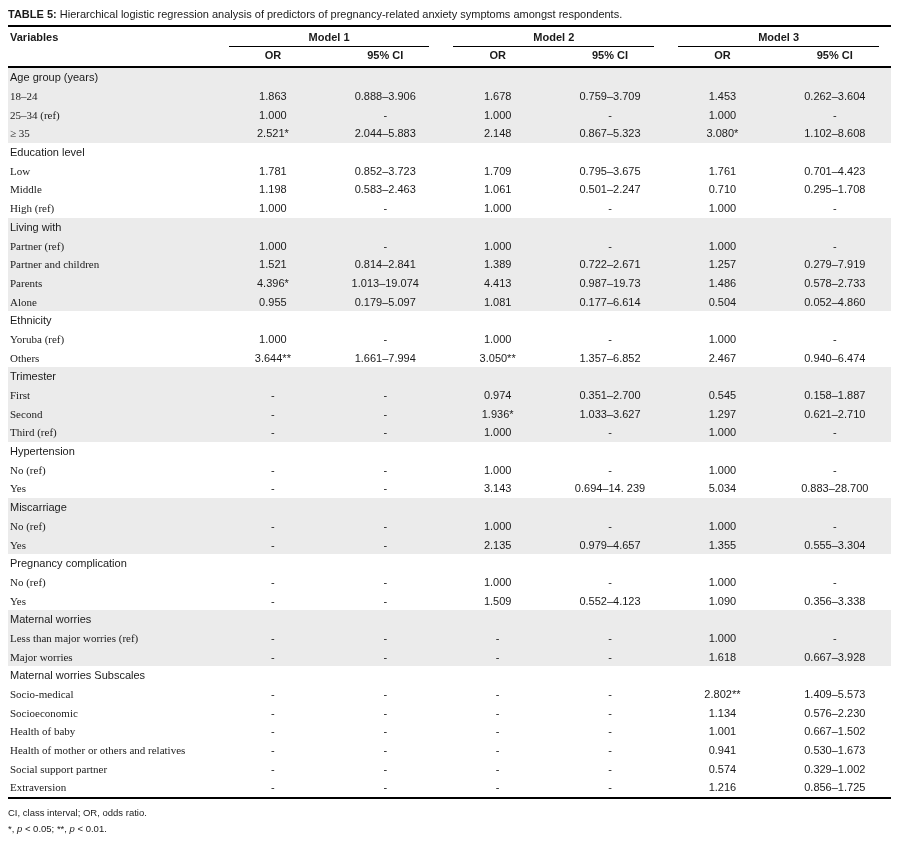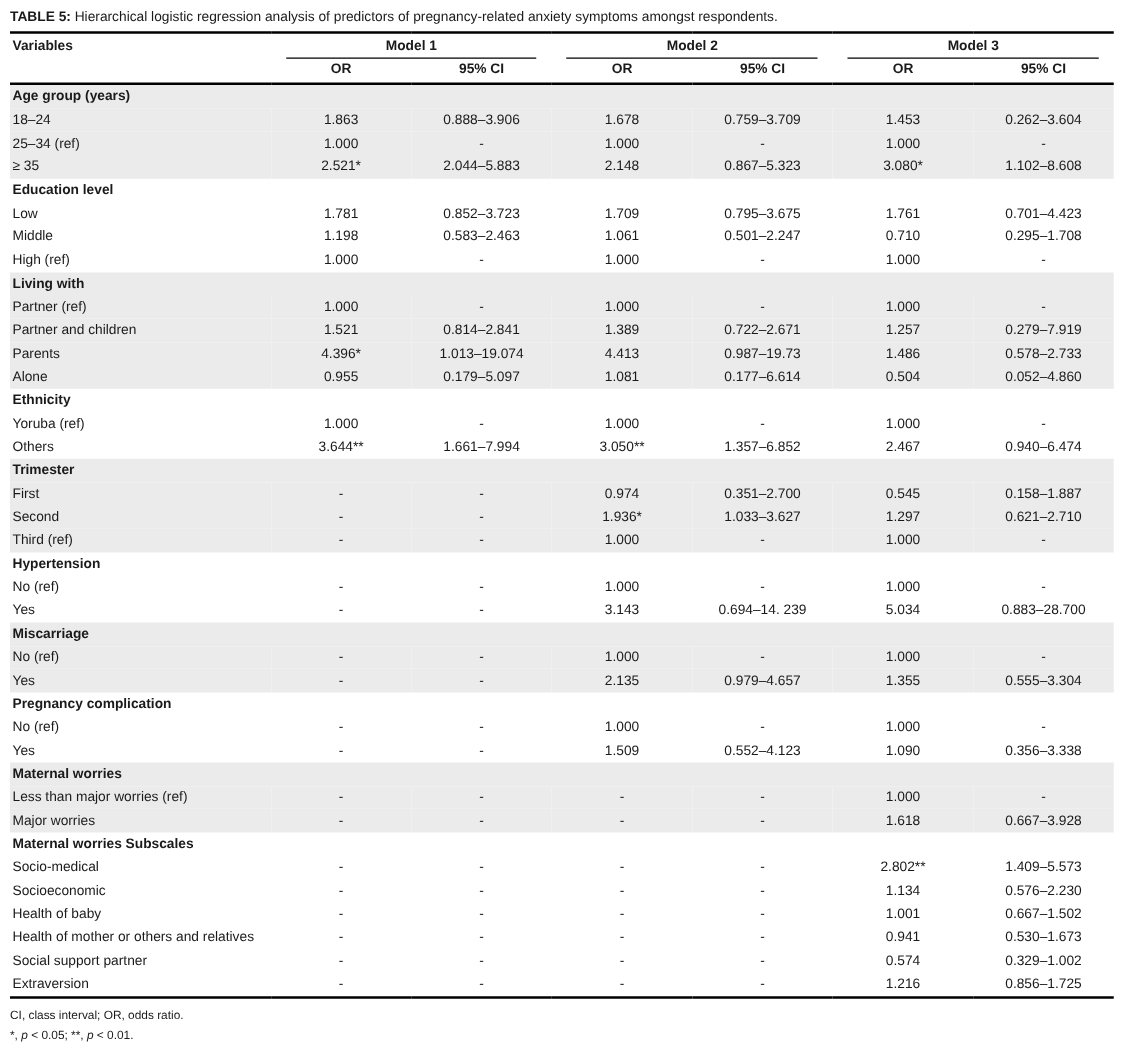--- a/index.html
+++ b/index.html
@@ -49,23 +49,23 @@
     text-align: center;
   }
   tbody td {
     height: 18.7px;
     padding: 0;
     vertical-align: middle;
   }
   td.section-label {
     text-align: left;
     padding-left: 2px;
-    font-weight: bold;
-  }
-  td.var-label { text-align: left; padding-left: 2px; }
+    font-weight: normal;
+  }
+  td.var-label { text-align: left; padding-left: 2px; font-family: Liberation Serif, serif; }
   td.num { text-align: center; }
   tr.shaded td { background: #ebebeb; }
   tbody tr.last-row td { border-bottom: 2px solid #000; }
   .footnotes {
     margin-top: 6px;
     font-size: 9.5px;
     line-height: 16px;
   }
   .footnotes i { font-style: italic; }
 </style>

